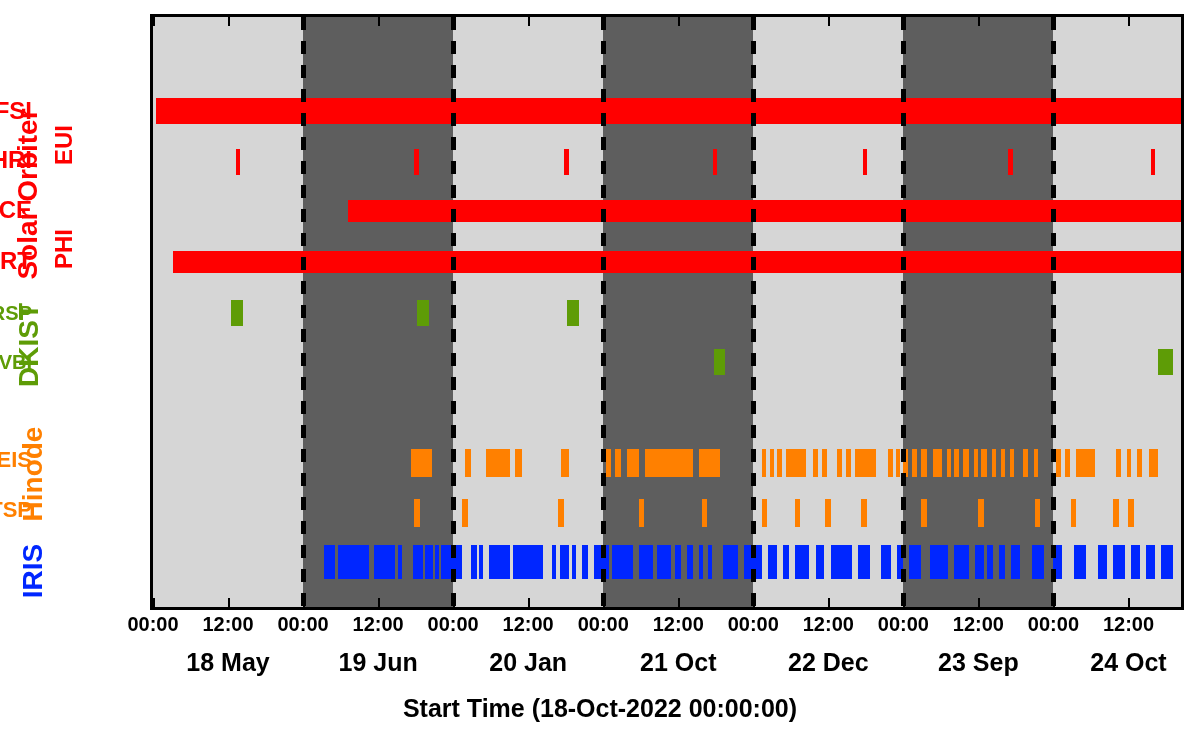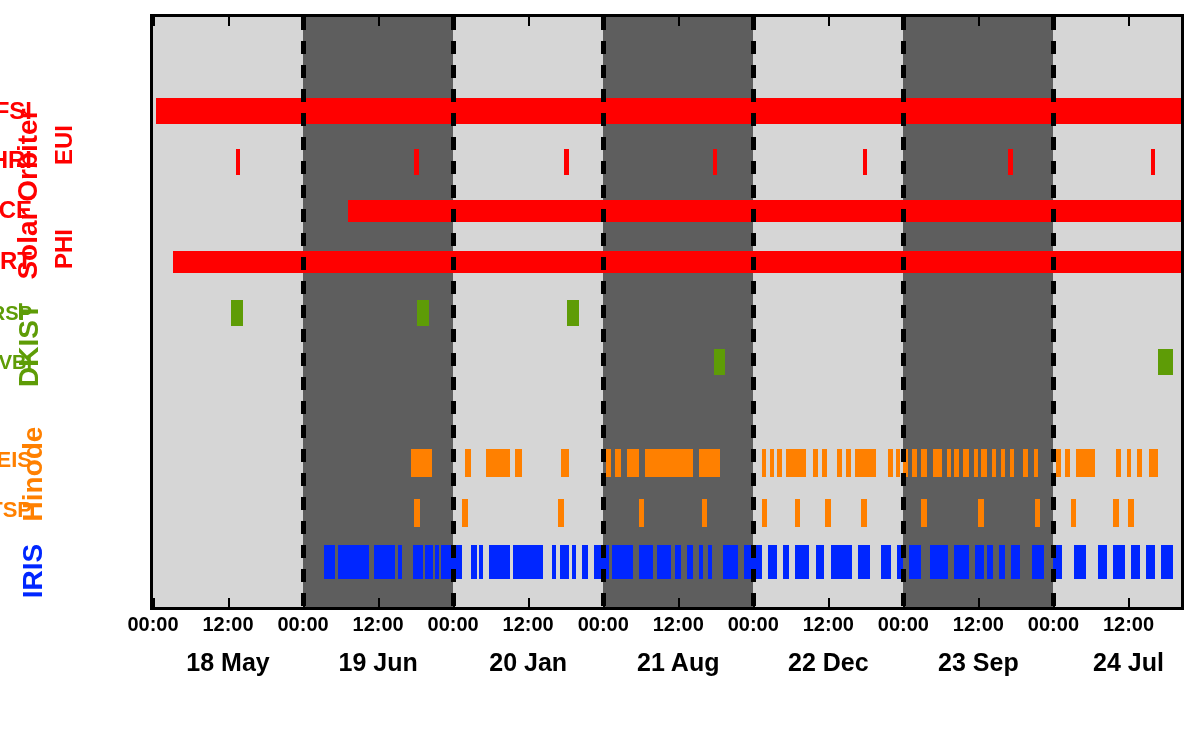--- a/index.html
+++ b/index.html
@@ -364,19 +364,20 @@
       <div class="tick-label" style="left: 828.328px;">12:00</div>
       <div class="tick-label" style="left: 903.365px;">00:00</div>
       <div class="tick-label" style="left: 978.401px;">12:00</div>
       <div class="tick-label" style="left: 1053.44px;">00:00</div>
       <div class="tick-label" style="left: 1128.47px;">12:00</div>
     </div>
   <div id="daylabels-layer">
       <div class="day-label" style="left: 228.036px;">18 May</div>
       <div class="day-label" style="left: 378.109px;">19 Jun</div>
       <div class="day-label" style="left: 528.182px;">20 Jan</div>
-      <div class="day-label" style="left: 678.255px;">21 Aug</div>
+      <div class="day-label" style="left: 678.255px;">21 Oct</div>
       <div class="day-label" style="left: 828.328px;">22 Dec</div>
       <div class="day-label" style="left: 978.401px;">23 Sep</div>
-      <div class="day-label" style="left: 1128.47px;">24 Jul</div>
+      <div class="day-label" style="left: 1128.47px;">24 Oct</div>
     </div>
 
+  <div id="axis-title">Start Time (18-Oct-2022 00:00:00)</div>
 </div>
 
 </body></html>

